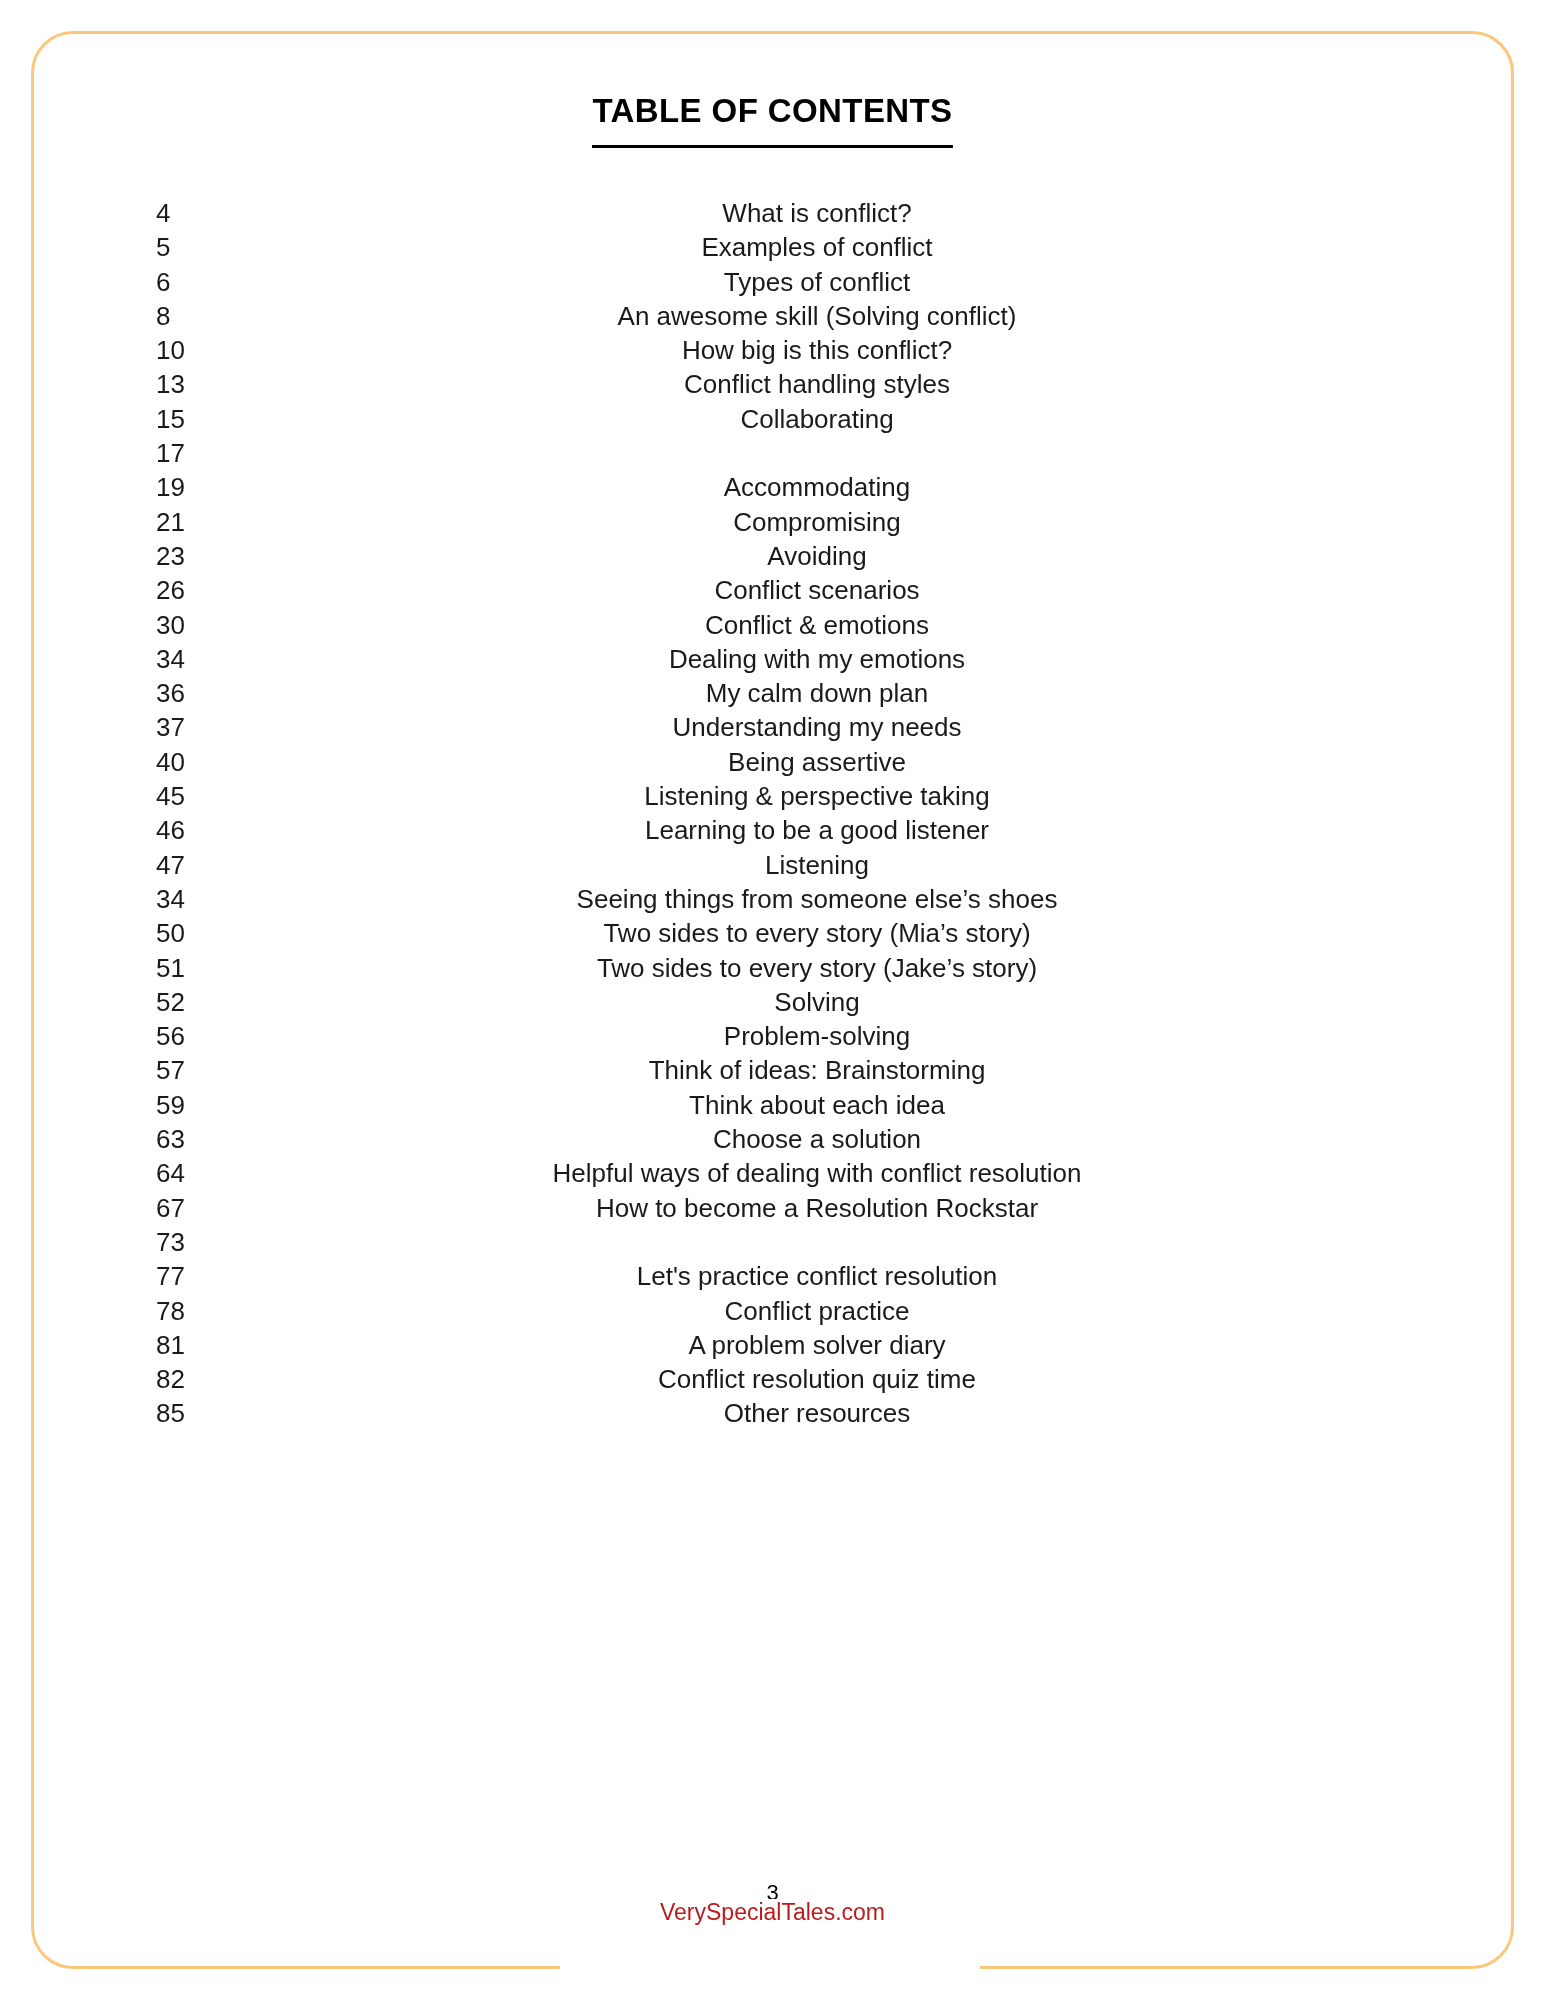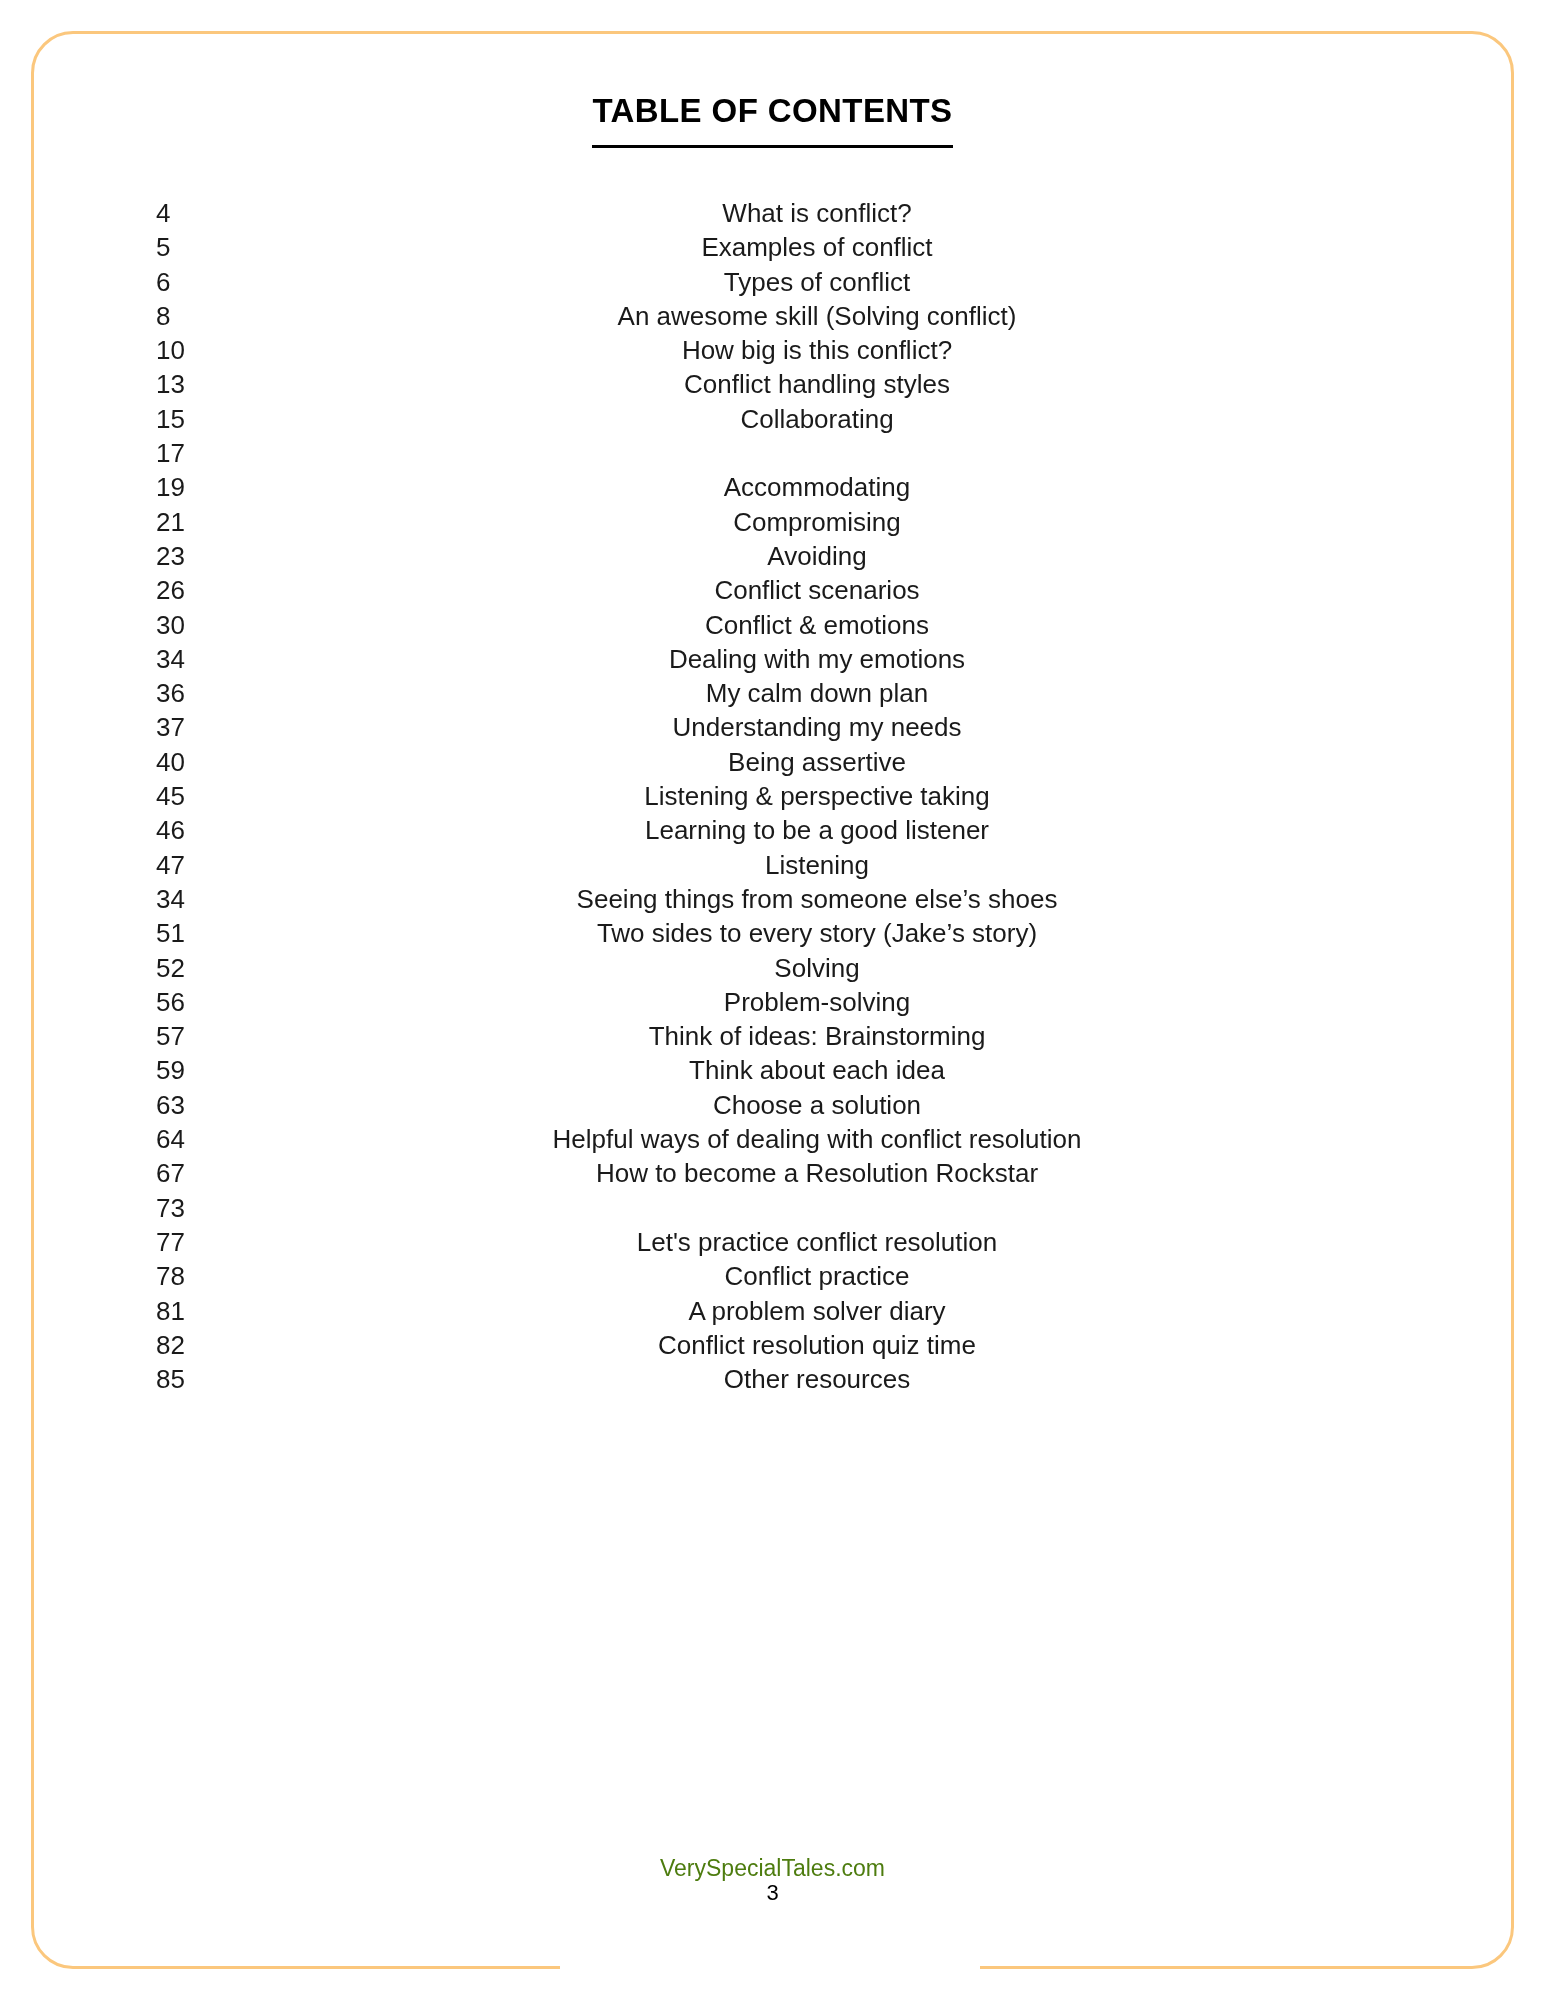--- a/index.html
+++ b/index.html
@@ -100,25 +100,25 @@
     left: 0;
     top: 1880px;
     width: 100%;
     text-align: center;
     font-size: 22px;
     color: #000000;
   }
   .footer-brand {
     position: absolute;
     left: 0;
-    top: 1855px;
+    top: 1899px;
     width: 100%;
     text-align: center;
     font-size: 23px;
-    color: #4d7c0f;
+    color: #b91c1c;
   }
   .footer-brand span {
     background: #ffffff;
     padding: 0 14px;
   }
 </style>
 </head>
 <body>
 
 <div class="page">
@@ -210,20 +210,24 @@
         </div>
         <div class="toc-row">
           <div class="toc-page">47</div>
           <div class="toc-label">Listening</div>
         </div>
         <div class="toc-row">
           <div class="toc-page">34</div>
           <div class="toc-label">Seeing things from someone else’s shoes</div>
         </div>
         <div class="toc-row">
+          <div class="toc-page">50</div>
+          <div class="toc-label">Two sides to every story (Mia’s story)</div>
+        </div>
+        <div class="toc-row">
           <div class="toc-page">51</div>
           <div class="toc-label">Two sides to every story (Jake’s story)</div>
         </div>
         <div class="toc-row">
           <div class="toc-page">52</div>
           <div class="toc-label">Solving</div>
         </div>
         <div class="toc-row">
           <div class="toc-page">56</div>
           <div class="toc-label">Problem-solving</div>

